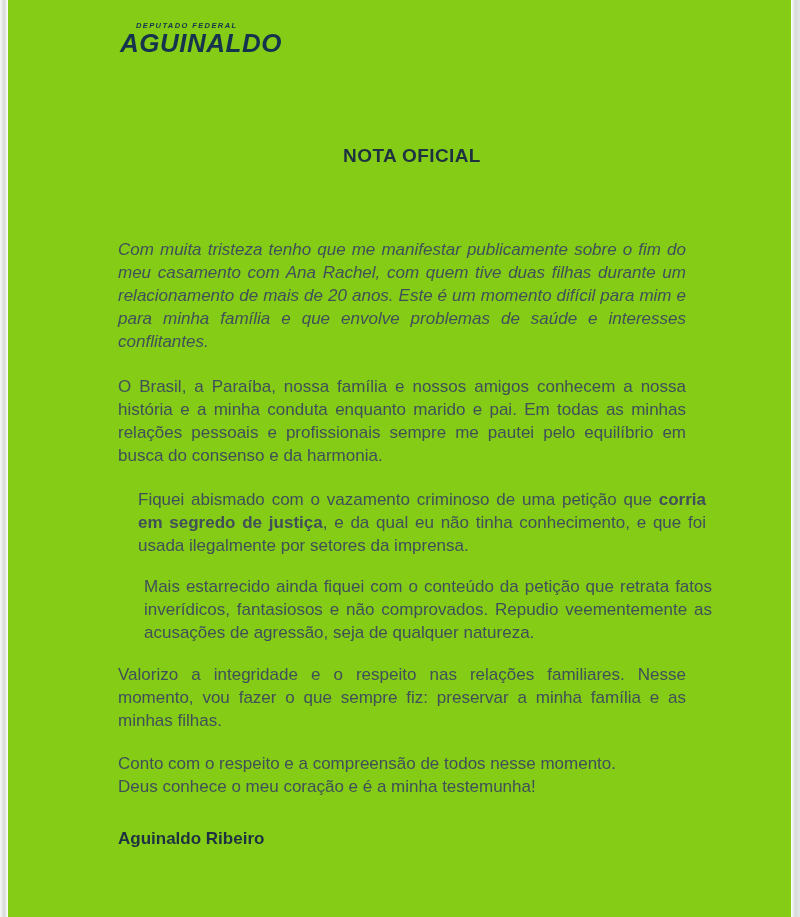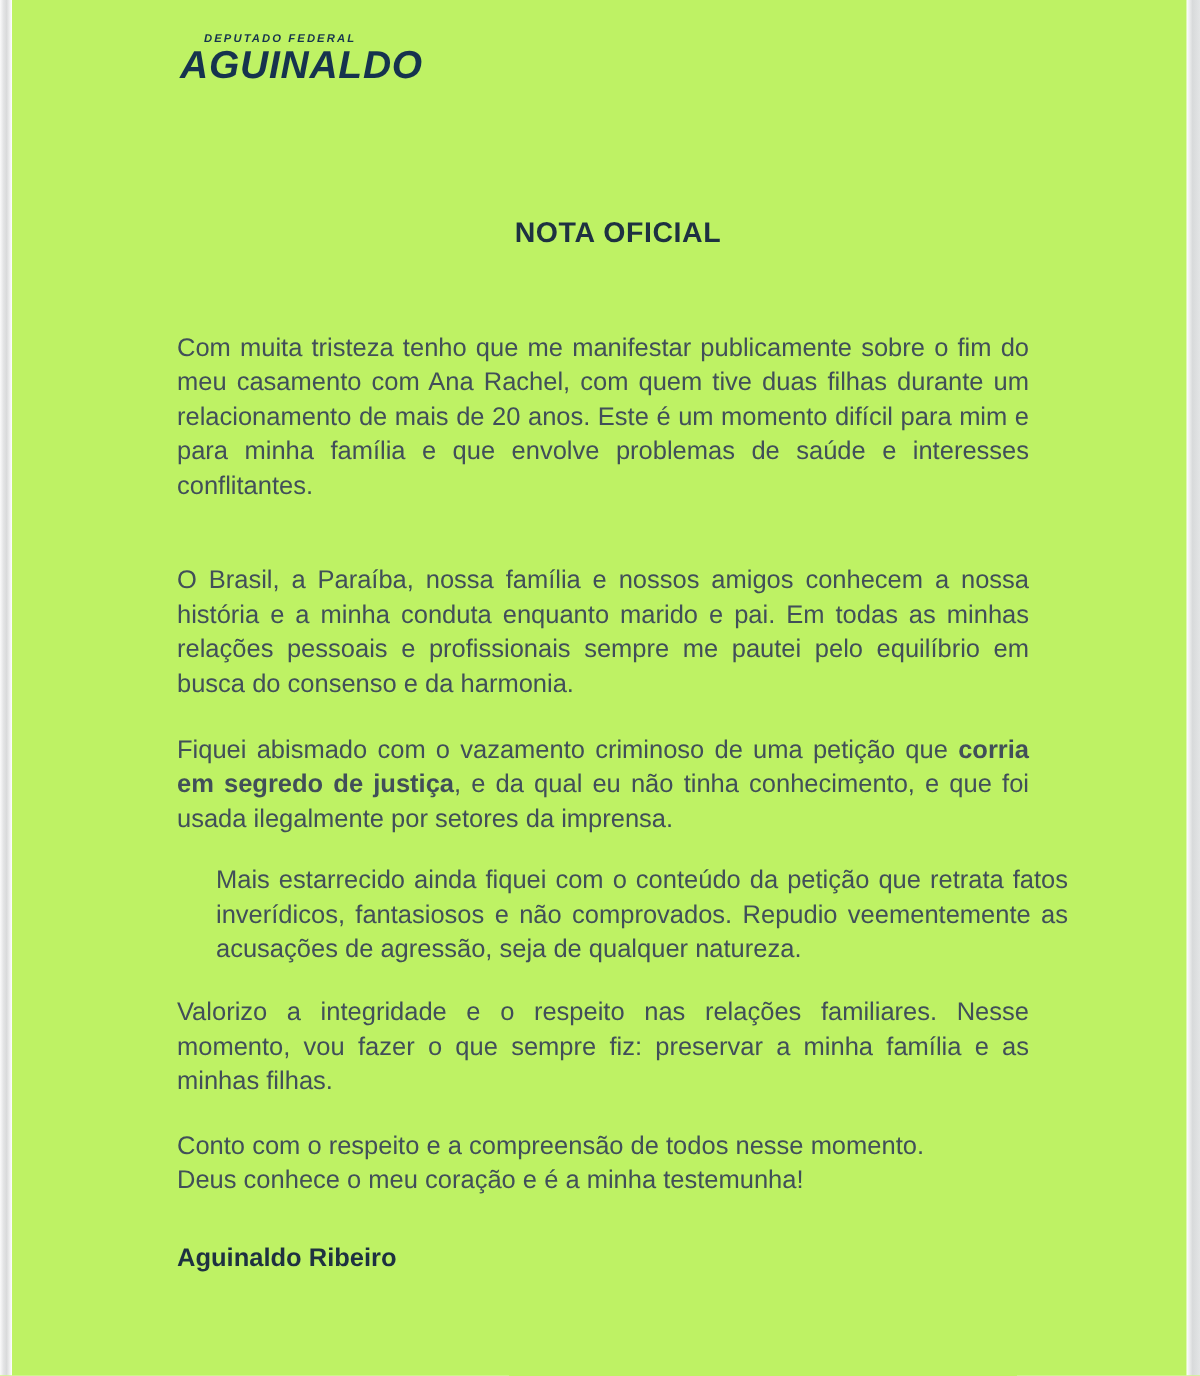--- a/index.html
+++ b/index.html
@@ -4,21 +4,21 @@
 <style>
   html, body { margin: 0; padding: 0; }
   body {
     font-family: "Liberation Sans", sans-serif;
     background: #ffffff;
   }
   .page {
     position: relative;
     width: 800px;
     height: 917px;
-    background: #bef264;
+    background: #84cc16;
     overflow: hidden;
   }
   
   .edge {
     position: absolute;
     top: 0;
     height: 100%;
   }
   .edge-left {
     left: 0;
@@ -79,23 +79,23 @@
     left: 118px;
     width: 568px;
     margin: 0;
     font-size: 17px;
     line-height: 23px;
     color: var(--body-text, #414f59);
     text-align: justify;
     white-space: pre-line;
   }
   .para strong { font-weight: bold; color: var(--body-text, #414f59); }
-  .para.p1 { top: 220px; }
+  .para.p1 { top: 238px; font-style: italic; }
   .para.p2 { top: 375px; }
-  .para.p3 { top: 488px; }
+  .para.p3 { top: 488px; margin-left: 20px; }
   .para.p4 { top: 575px; margin-left: 26px; }
   .para.p5 { top: 663px; }
   .para.p6 { top: 752px; }
 
   
   .signature {
     position: absolute;
     left: 118px;
     top: 827px;
     font-size: 17px;

